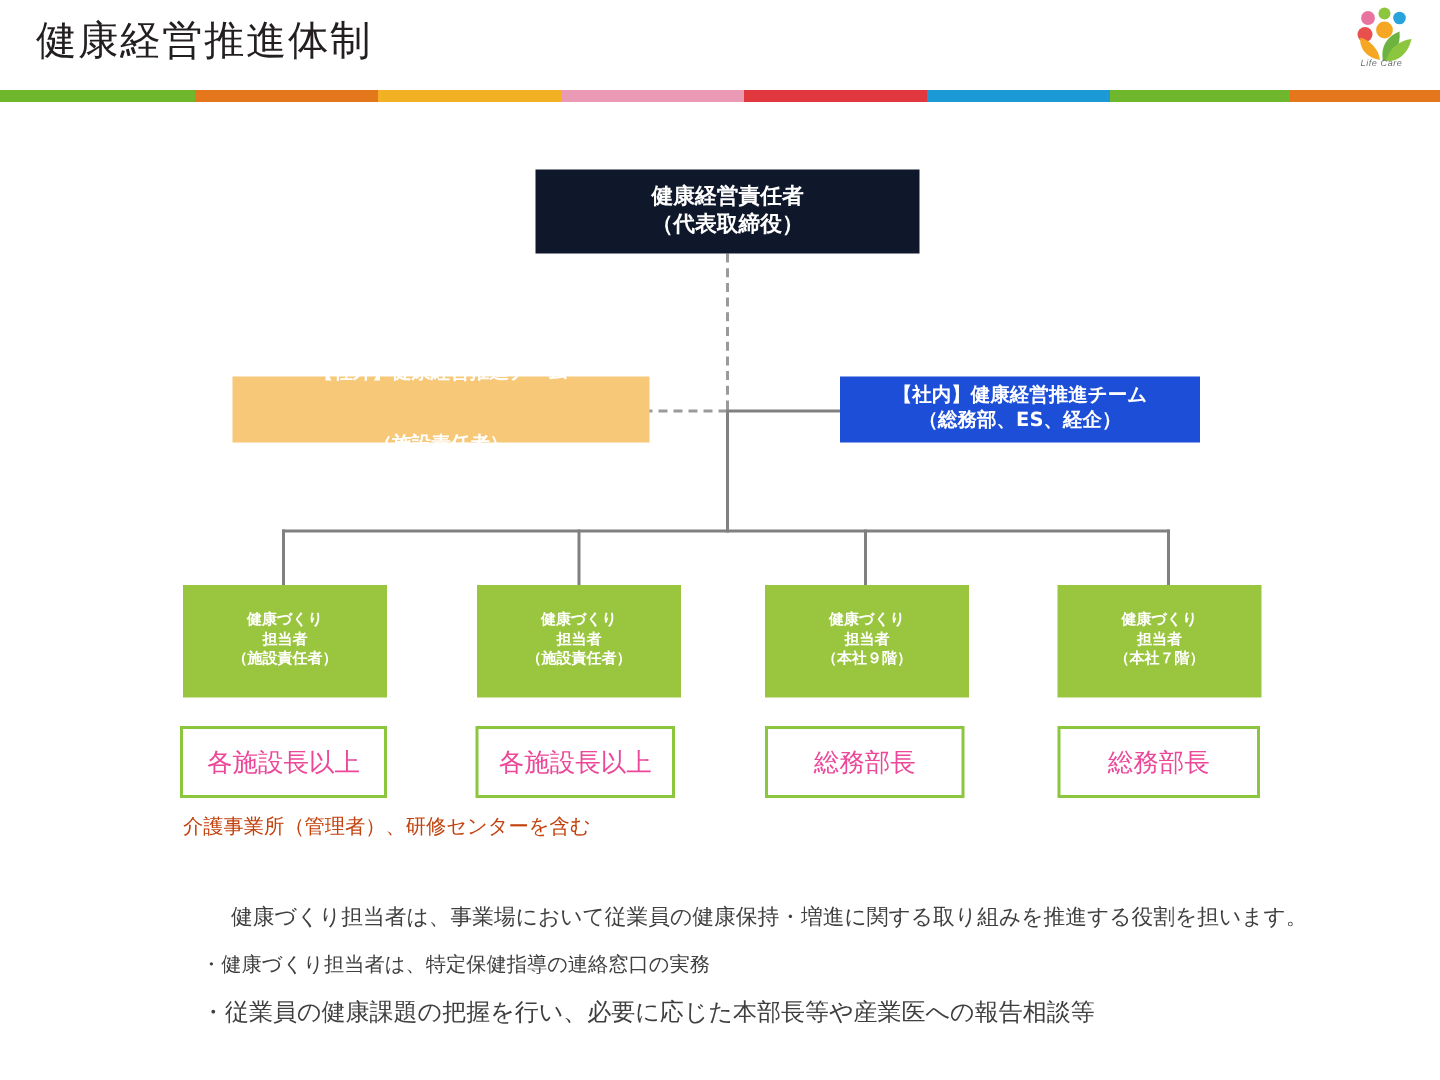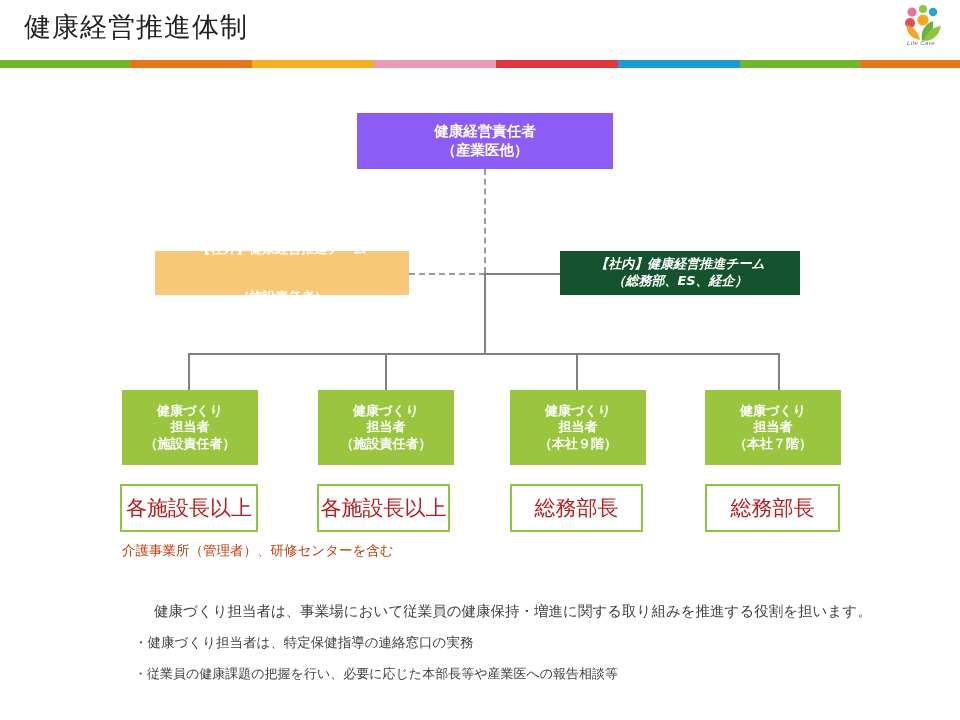--- a/index.html
+++ b/index.html
@@ -33,40 +33,40 @@
     position:absolute;box-sizing:border-box;
     display:flex;flex-direction:column;align-items:center;justify-content:center;
     text-align:center;color:#ffffff;font-weight:bold;
     font-family:"DejaVu Sans","Liberation Sans",sans-serif;
     line-height:1.28;
   }
   .box .ln{display:block;white-space:nowrap;}
 
   .box-top{
     left:357px;top:113px;width:256px;height:56px;
-    background:#8b5cf6;font-size:14.5px;
+    background:#0f172a;font-size:14.5px;
   }
   .box-ext{
-    left:155px;top:251px;width:254px;height:44px;
+    left:155px;top:251px;width:278px;height:44px;
     background:#f6c878;font-size:13px;gap:31px;
   }
   .box-int{
     left:560px;top:251px;width:240px;height:44px;
-    background:#14532d;font-size:13px;font-style:italic;
+    background:#1d4ed8;font-size:13px;
   }
   .box-green{
-    background:#9ac63f;font-size:13px;width:136px;height:75px;top:390px;
+    background:#9ac63f;font-size:10px;width:136px;height:75px;top:390px;
   }
   .g1{left:122px;} .g2{left:318px;} .g3{left:510px;} .g4{left:705px;}
 
   .box-white{
     position:absolute;box-sizing:border-box;
     background:#ffffff;border:2px solid #8cc63e;
     display:flex;align-items:center;justify-content:center;
-    color:#b91c1c;font-size:21px;top:484px;height:48px;
+    color:#ec4899;font-size:17px;top:484px;height:48px;
     font-family:"DejaVu Sans","Liberation Sans",sans-serif;
   }
   .w1{left:120px;width:138px;} .w2{left:317px;width:133px;}
   .w3{left:510px;width:133px;} .w4{left:705px;width:135px;}
 
   
   .ln-v{position:absolute;width:2px;background:#808080;}
   .ln-h{position:absolute;height:2px;background:#808080;}
   .ln-v-dash{
     position:absolute;width:0;border-left:2px dashed #9a9a9a;
@@ -80,21 +80,21 @@
     position:absolute;left:122px;top:542px;font-size:13.5px;color:#c2410c;
     font-family:"DejaVu Sans","Liberation Sans",sans-serif;white-space:nowrap;
   }
   .para{
     position:absolute;color:#3f3f3f;
     font-family:"DejaVu Sans","Liberation Sans",sans-serif;
     white-space:nowrap;
   }
   .p0{left:124px;top:602px;font-size:14.5px;margin-left:30px;}
   .p1{left:134px;top:634px;font-size:13.5px;}
-  .p2{left:134px;top:665px;font-size:13px;}
+  .p2{left:134px;top:665px;font-size:16px;}
 </style>
 </head>
 <body>
 
 <div id="page">
 
   <div class="title">健康経営推進体制</div>
 
   <div class="logo">
     <svg width="56" height="38" viewBox="0 0 56 38">
@@ -130,21 +130,21 @@
   <div class="ln-h" style="left:484px;top:273px;width:77px;"></div>
 
   <div class="ln-h" style="left:188px;top:353px;width:592px;"></div>
   <div class="ln-v" style="left:188px;top:353px;height:38px;"></div>
   <div class="ln-v" style="left:385px;top:353px;height:38px;"></div>
   <div class="ln-v" style="left:576px;top:353px;height:38px;"></div>
   <div class="ln-v" style="left:778px;top:353px;height:38px;"></div>
 
   <div class="box box-top">
     <span class="ln">健康経営責任者</span>
-    <span class="ln">（産業医他）</span>
+    <span class="ln">（代表取締役）</span>
   </div>
 
   <div class="box box-ext">
     <span class="ln">【社外】健康経営推進チーム</span>
     <span class="ln">（施設責任者）</span>
   </div>
 
   <div class="box box-int">
     <span class="ln">【社内】健康経営推進チーム</span>
     <span class="ln">（総務部、ES、経企）</span>

